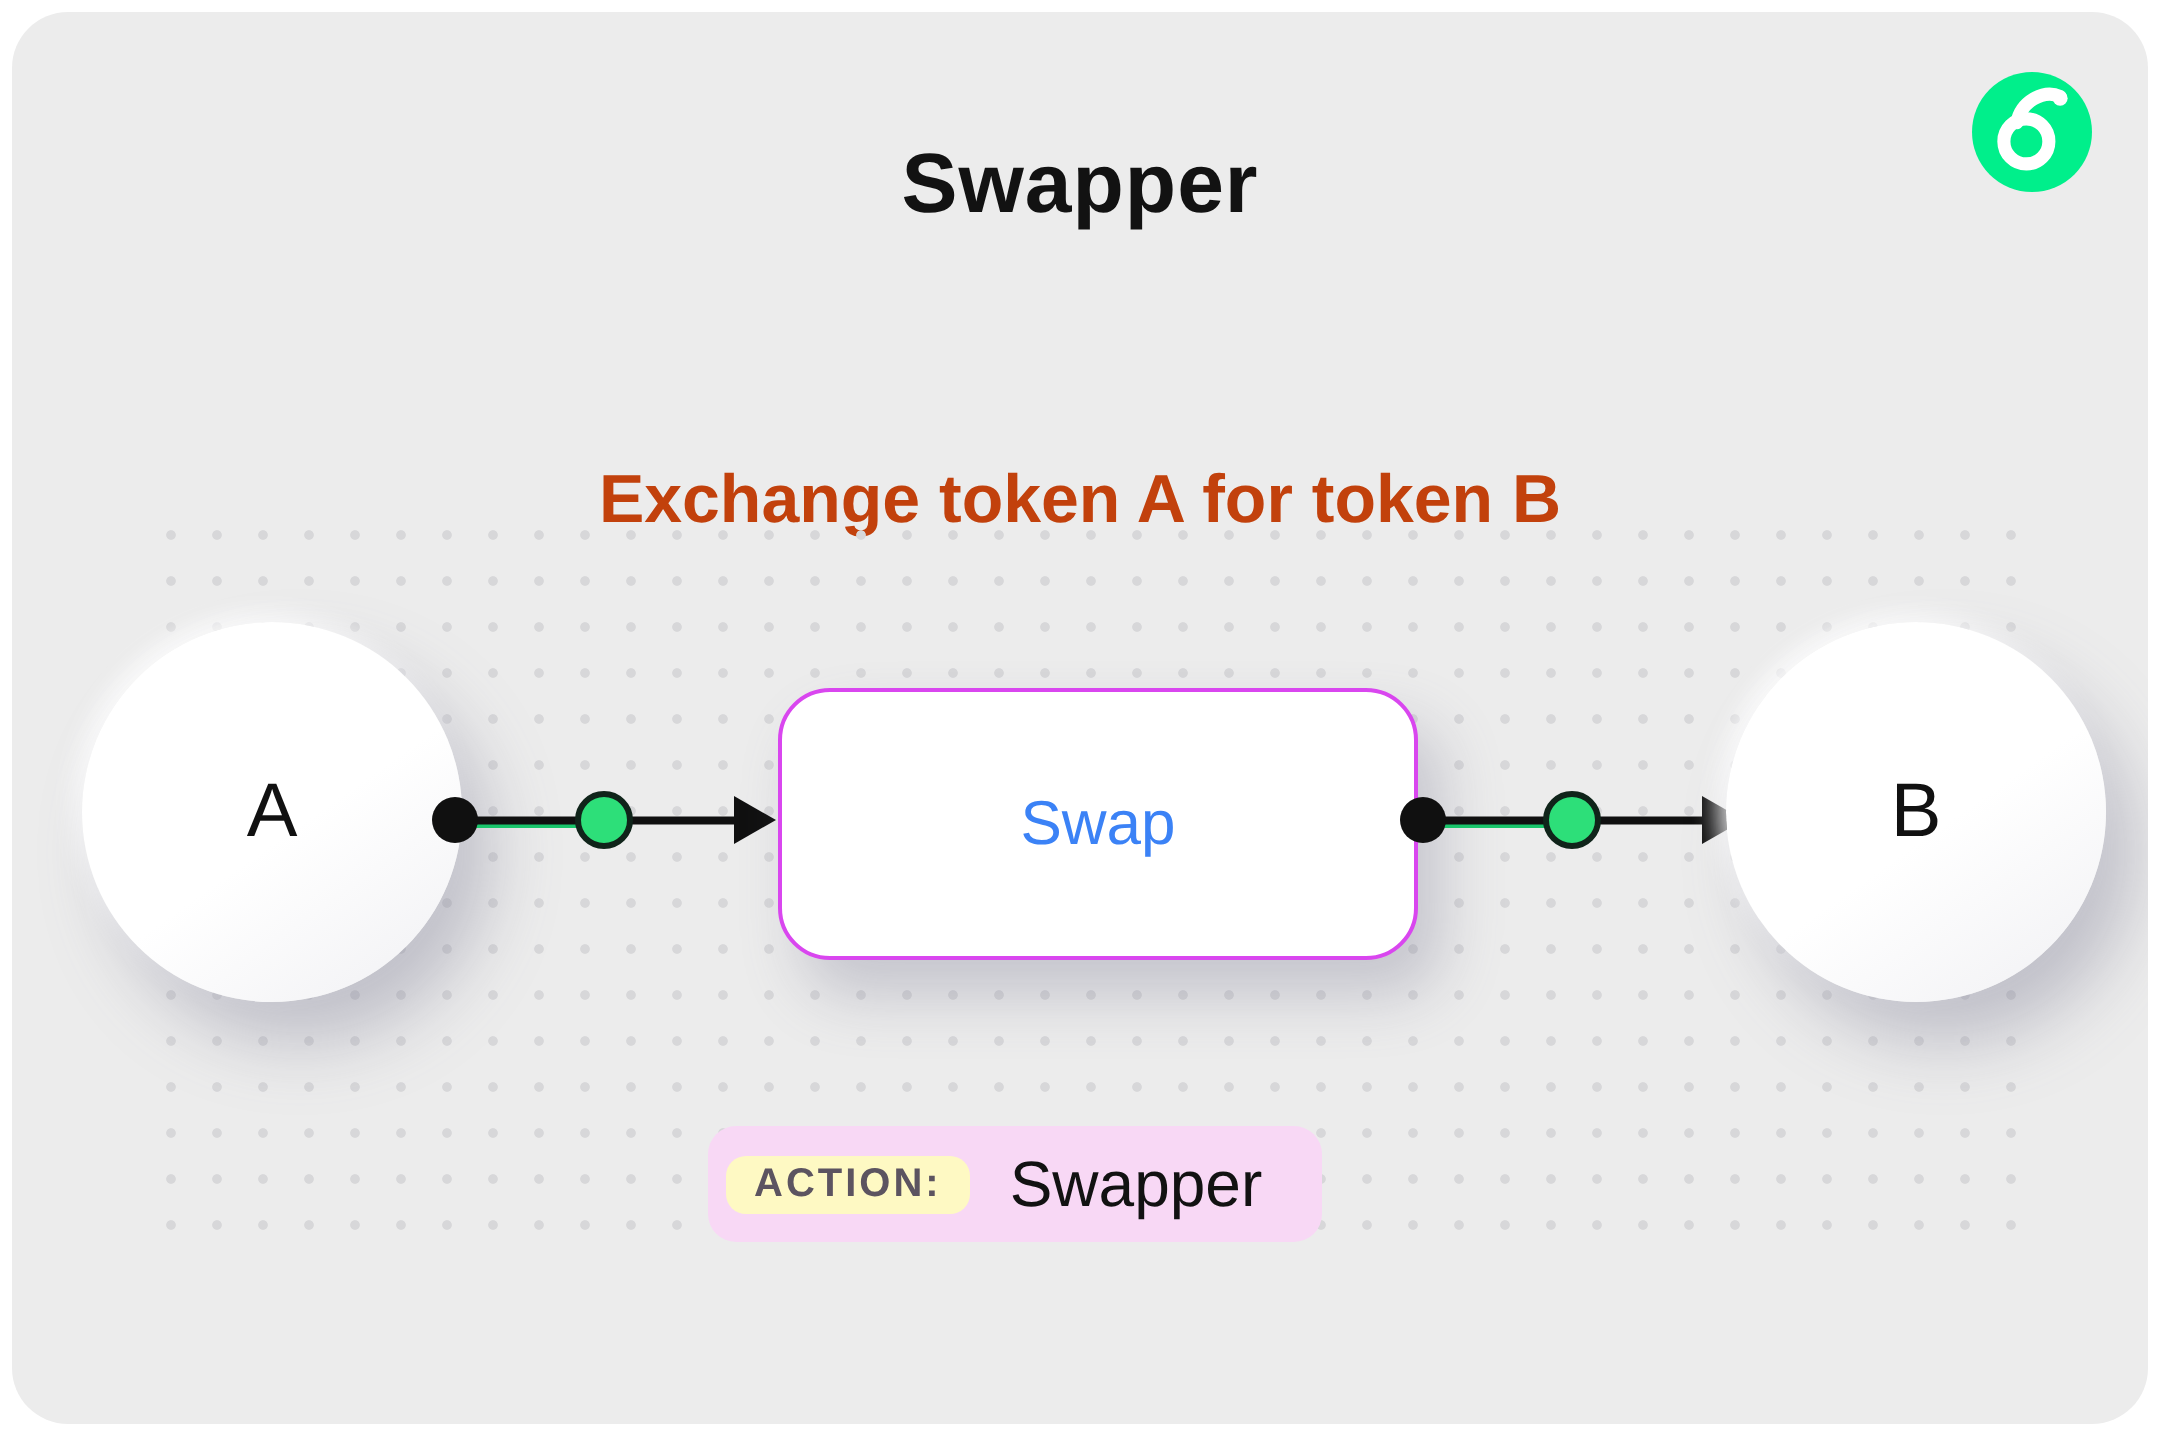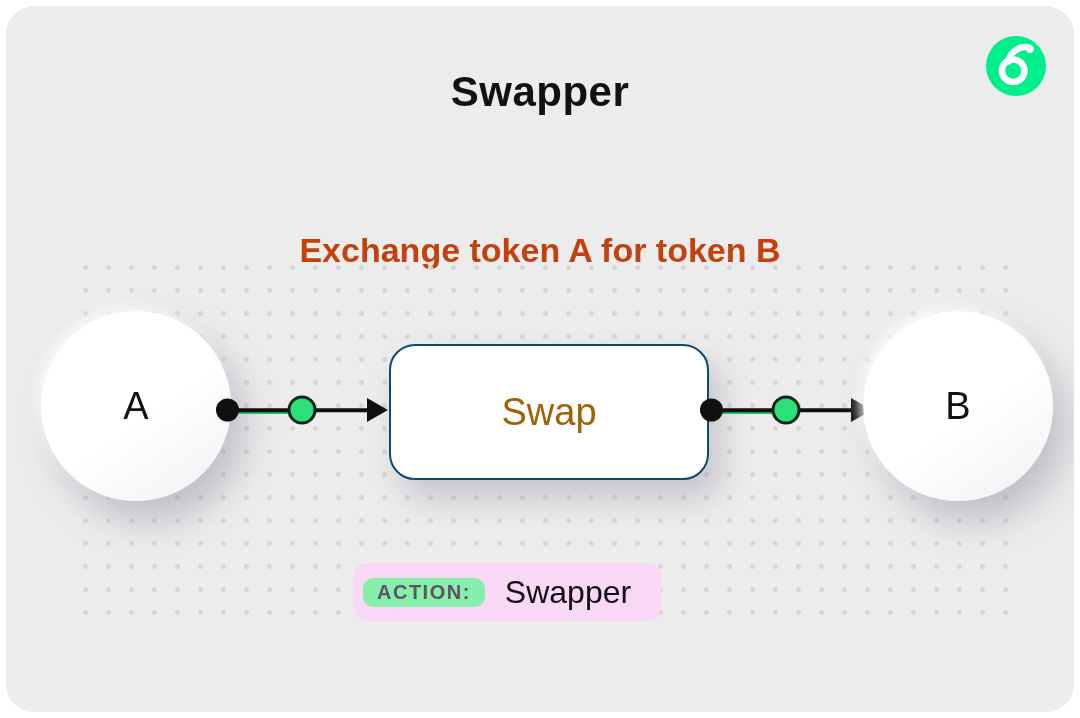--- a/index.html
+++ b/index.html
@@ -60,25 +60,25 @@
   }
   .token-a { left: 35px; top: 305px; }
   .token-b { left: 857px; top: 305px; }
 
   
   .swap-box {
     position: absolute;
     left: 383px; top: 338px;
     width: 316px; height: 132px;
     background: #ffffff;
-    border: 2px solid #0c4a6e;
+    border: 2px solid #d946ef;
     border-radius: 26px;
     box-shadow: 12px 18px 30px rgba(110,110,135,0.30);
     display: flex; align-items: center; justify-content: center;
-    font-size: 38px; color: #a16207;
+    font-size: 31px; color: #3b82f6;
   }
 
   
   .connector {
     position: absolute;
     top: 382px;
     height: 44px;
     width: 172px;
   }
   .connector-1 { left: 210px; }
@@ -133,21 +133,21 @@
     height: 58px;
     display: inline-flex;
     align-items: center;
     gap: 20px;
     background: #f8d8f5;
     border-radius: 14px;
     padding: 0 30px 0 9px;
     box-sizing: border-box;
   }
   .action-label {
-    background: #86efac;
+    background: #fef9c3;
     border-radius: 10px;
     padding: 3px 14px;
     font-size: 20px;
     font-weight: 700;
     letter-spacing: 1.5px;
     color: #5c5460;
   }
   .action-value {
     font-size: 32px;
     color: #121212;

